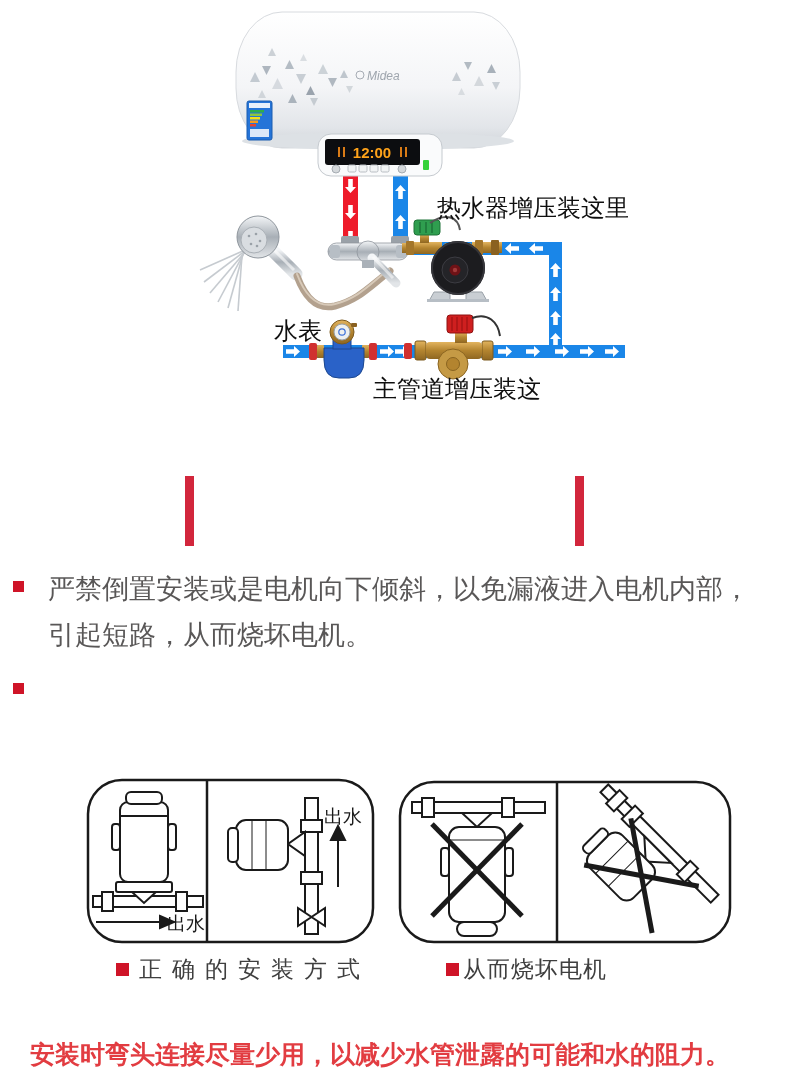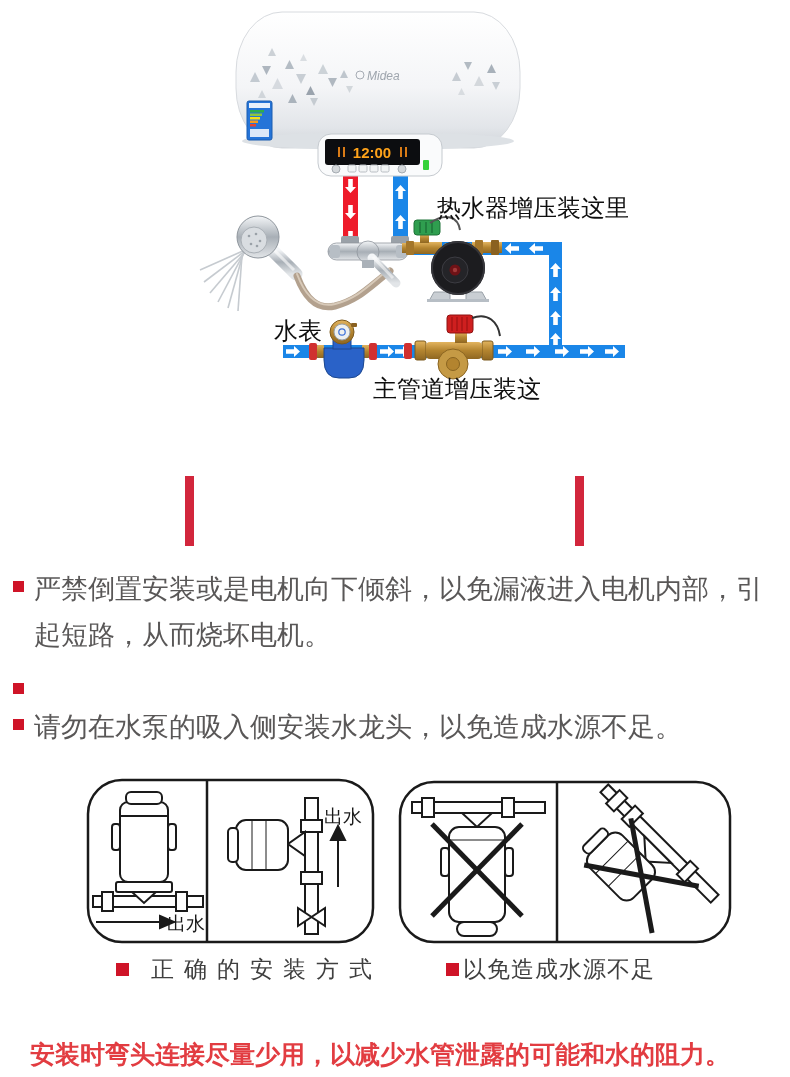--- a/index.html
+++ b/index.html
@@ -11,27 +11,27 @@
   
   .banner{top:467px;left:185px;width:399px;height:81px;}
   .banner .bar{position:absolute;top:9px;bottom:2px;width:9px;background:var(--red);}
   .banner .bar.l{left:0;}
   .banner .bar.r{left:390px;}
   .banner .main{position:absolute;left:27px;top:0;width:356px;height:81px;
       background:var(--red);color:#fff;display:flex;align-items:center;justify-content:center;
       font-size:50px;font-weight:bold;letter-spacing:9px;text-indent:9px;}
   
   .guidelines{top:566px;left:13px;width:762px;list-style:none;margin:0;padding:0;}
-  .guidelines li{display:flex;gap:10px;margin-bottom:10px;}
+  .guidelines li{display:flex;gap:24px;margin-bottom:10px;}
   .guidelines .sq{flex:none;width:11px;height:11px;background:var(--accent);margin-top:15px;}
   .guidelines .gtext{font-size:27px;line-height:46px;color:#595757;}
   
   .fig-caption{display:flex;align-items:center;height:26px;}
   .fig-caption .csq{width:13px;height:13px;background:var(--accent);flex:none;}
-  .fig-caption .ctext{font-size:23px;color:#3f3f3f;margin-left:22px;white-space:nowrap;}
+  .fig-caption .ctext{font-size:23px;color:#3f3f3f;margin-left:10px;white-space:nowrap;}
   .fig-caption.spread .ctext{letter-spacing:10px;}
   .fig-caption.tight .ctext{letter-spacing:1px;margin-left:4px;}
   
   .footer-note{top:1038px;left:30px;width:740px;font-size:25px;line-height:32px;
       color:var(--footer-red);white-space:nowrap;font-weight:bold;}
 </style>
 </head>
 <body>
 
 <svg id="schematic" class="abs" width="790" height="460" viewBox="0 0 790 460">
@@ -243,24 +243,20 @@
 </div>
 
 <ul class="abs guidelines">
   <li>
     <span class="sq"></span>
     <span class="gtext">严禁倒置安装或是电机向下倾斜，以免漏液进入电机内部，引起短路，从而烧坏电机。</span>
   </li>
   <li>
     <span class="sq"></span>
   </li>
-  <li>
-    <span class="sq"></span>
-    <span class="gtext">请勿在水泵的吸入侧安装水龙头，以免造成水源不足。</span>
-  </li>
 </ul>
 
 <svg class="abs" style="top:772px;left:0;" width="790" height="228" viewBox="0 0 790 228">
   <g stroke="#1a1a1a" fill="none" stroke-width="2.5">
     <rect x="88" y="8" width="285" height="162" rx="34"></rect>
     <line x1="207" y1="8" x2="207" y2="170"></line>
     <rect x="400" y="10" width="330" height="160" rx="34"></rect>
     <line x1="557" y1="10" x2="557" y2="170"></line>
   </g>
 
@@ -324,16 +320,16 @@
     <line x1="58" y1="-18" x2="-38" y2="48" stroke-width="5"></line>
   </g>
 </svg>
 
 <div class="abs fig-caption spread" style="left:116px;top:956px;">
   <span class="csq"></span>
   <span class="ctext">正确的安装方式</span>
 </div>
 <div class="abs fig-caption tight" style="left:446px;top:956px;">
   <span class="csq"></span>
-  <span class="ctext">以免造成水源不足</span>
+  <span class="ctext">从而烧坏电机</span>
 </div>
 
 <div class="abs footer-note">安装时弯头连接尽量少用，以减少水管泄露的可能和水的阻力。</div>
 
 </body></html>

